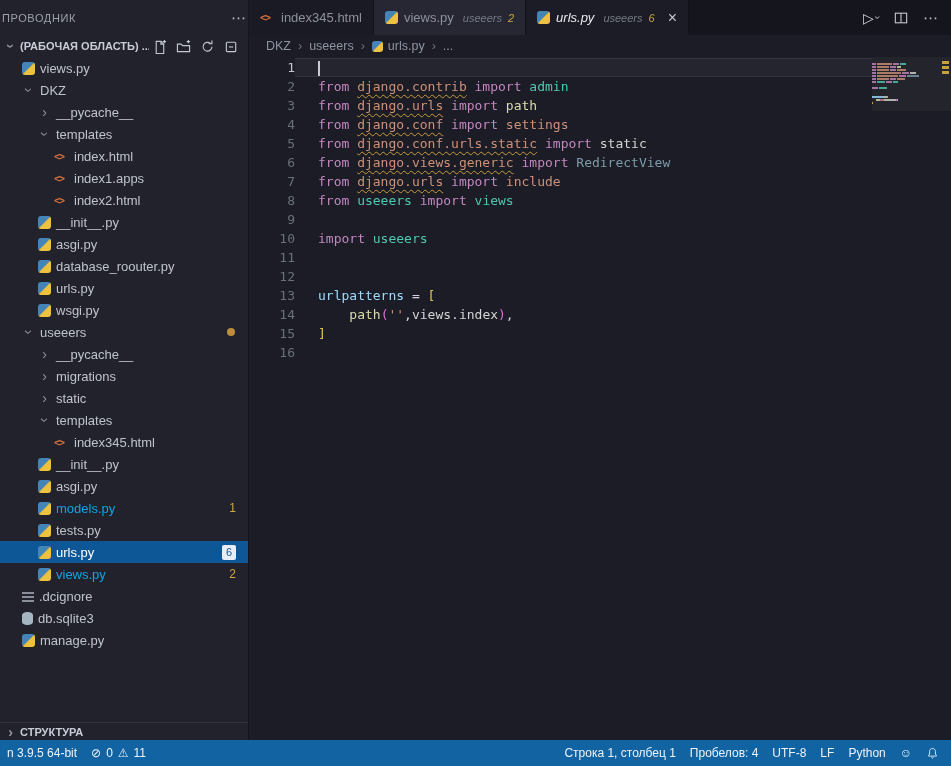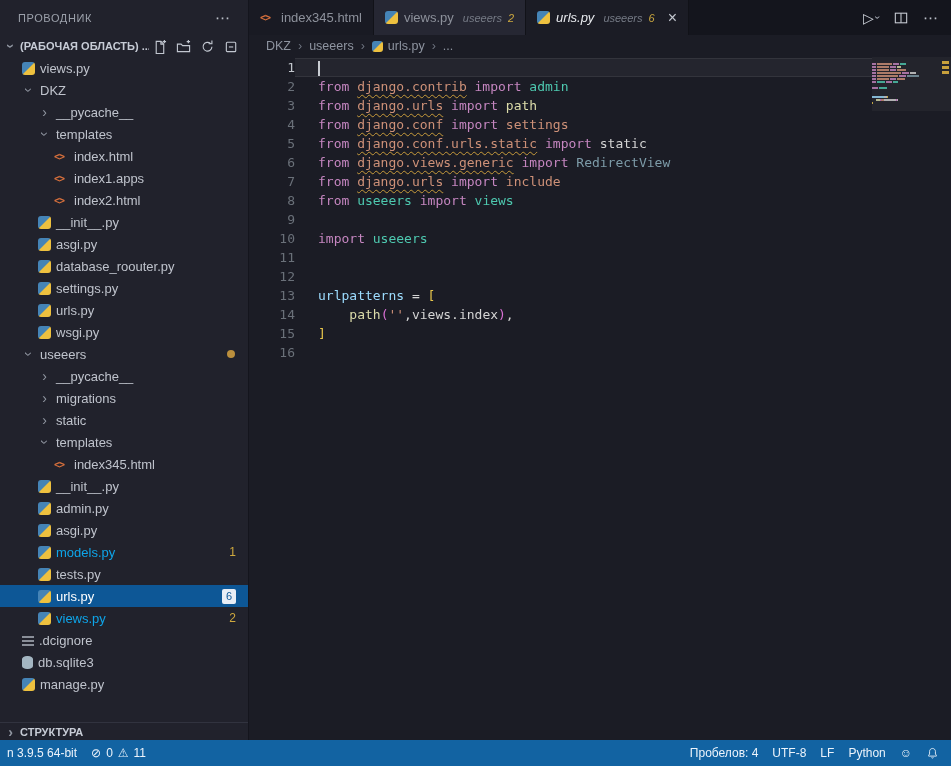--- a/index.html
+++ b/index.html
@@ -2,21 +2,21 @@
 <html><head>
 <meta charset="utf-8">
 <style>
   *{margin:0;padding:0;box-sizing:border-box}
   html,body{width:951px;height:766px;overflow:hidden}
   body{background:#1b1c25;font-family:"Liberation Sans",sans-serif;font-size:13px;color:#b8bcc6}
   .app{display:grid;grid-template-columns:249px 1fr;grid-template-rows:740px 26px;width:951px;height:766px}
 
   
   .sidebar{grid-row:1;grid-column:1;background:#21222c;display:flex;flex-direction:column;overflow:hidden;border-right:1px solid #14151d}
-  .sb-header{height:35px;flex:none;display:flex;align-items:center;padding:0 18px}
+  .sb-header{height:35px;flex:none;display:flex;align-items:center;padding:0 2px}
   .sb-title{flex:1;font-size:11px;letter-spacing:.6px;color:#9ba0aa}
   .sb-more{color:#bcc1ca;font-size:15px;cursor:pointer}
   .ws-header{height:22px;flex:none;display:flex;align-items:center;gap:3px;font-weight:700;font-size:11px;color:#c7ccd6;padding-left:4px;cursor:pointer}
   .ws-label{flex:1;white-space:nowrap;overflow:hidden}
   .ws-actions{display:flex;align-items:center;gap:9px;margin-right:9px}
   .ws-actions svg{cursor:pointer;display:block}
   .tree{flex:1;overflow:hidden}
   .trow{height:22px;display:flex;align-items:center;gap:5px;cursor:pointer;color:#bfc3cc;white-space:nowrap}
   .trow.selected{background:#0d5796;color:#fff}
   .trow.selected .tlabel{color:#fff}
@@ -163,25 +163,20 @@
           <span class="tlabel">asgi.py</span>
           <span class="spacer"></span>
         </div>
         <div class="trow" style="padding-left: 38px;">
           <span class="icon-py"></span>
           <span class="tlabel">database_roouter.py</span>
           <span class="spacer"></span>
         </div>
         <div class="trow" style="padding-left: 38px;">
           <span class="icon-py"></span>
-          <span class="tlabel">settings.py</span>
-          <span class="spacer"></span>
-        </div>
-        <div class="trow" style="padding-left: 38px;">
-          <span class="icon-py"></span>
           <span class="tlabel">urls.py</span>
           <span class="spacer"></span>
         </div>
         <div class="trow" style="padding-left: 38px;">
           <span class="icon-py"></span>
           <span class="tlabel">wsgi.py</span>
           <span class="spacer"></span>
         </div>
         <div class="trow" style="padding-left: 22px;">
           <span class="chev open">›</span>
@@ -210,25 +205,20 @@
           <span class="spacer"></span>
         </div>
         <div class="trow" style="padding-left: 54px;">
           <span class="icon-html">&lt;&gt;</span>
           <span class="tlabel">index345.html</span>
           <span class="spacer"></span>
         </div>
         <div class="trow" style="padding-left: 38px;">
           <span class="icon-py"></span>
           <span class="tlabel">__init__.py</span>
-          <span class="spacer"></span>
-        </div>
-        <div class="trow" style="padding-left: 38px;">
-          <span class="icon-py"></span>
-          <span class="tlabel">admin.py</span>
           <span class="spacer"></span>
         </div>
         <div class="trow" style="padding-left: 38px;">
           <span class="icon-py"></span>
           <span class="tlabel">asgi.py</span>
           <span class="spacer"></span>
         </div>
         <div class="trow warn" style="padding-left: 38px;">
           <span class="icon-py"></span>
           <span class="tlabel">models.py</span>
@@ -501,20 +491,23 @@
       </div>
       <div class="sb-item">
         <span class="sb-ico">⊘</span>
         <span>0</span>
         <span class="sb-ico">⚠</span>
         <span>11</span>
       </div>
     </div>
     <div class="sb-group">
       <div class="sb-item">
+          <span>Строка 1, столбец 1</span>
+        </div>
+      <div class="sb-item">
           <span>Пробелов: 4</span>
         </div>
       <div class="sb-item">
           <span>UTF-8</span>
         </div>
       <div class="sb-item">
           <span>LF</span>
         </div>
       <div class="sb-item">
           <span>Python</span>

